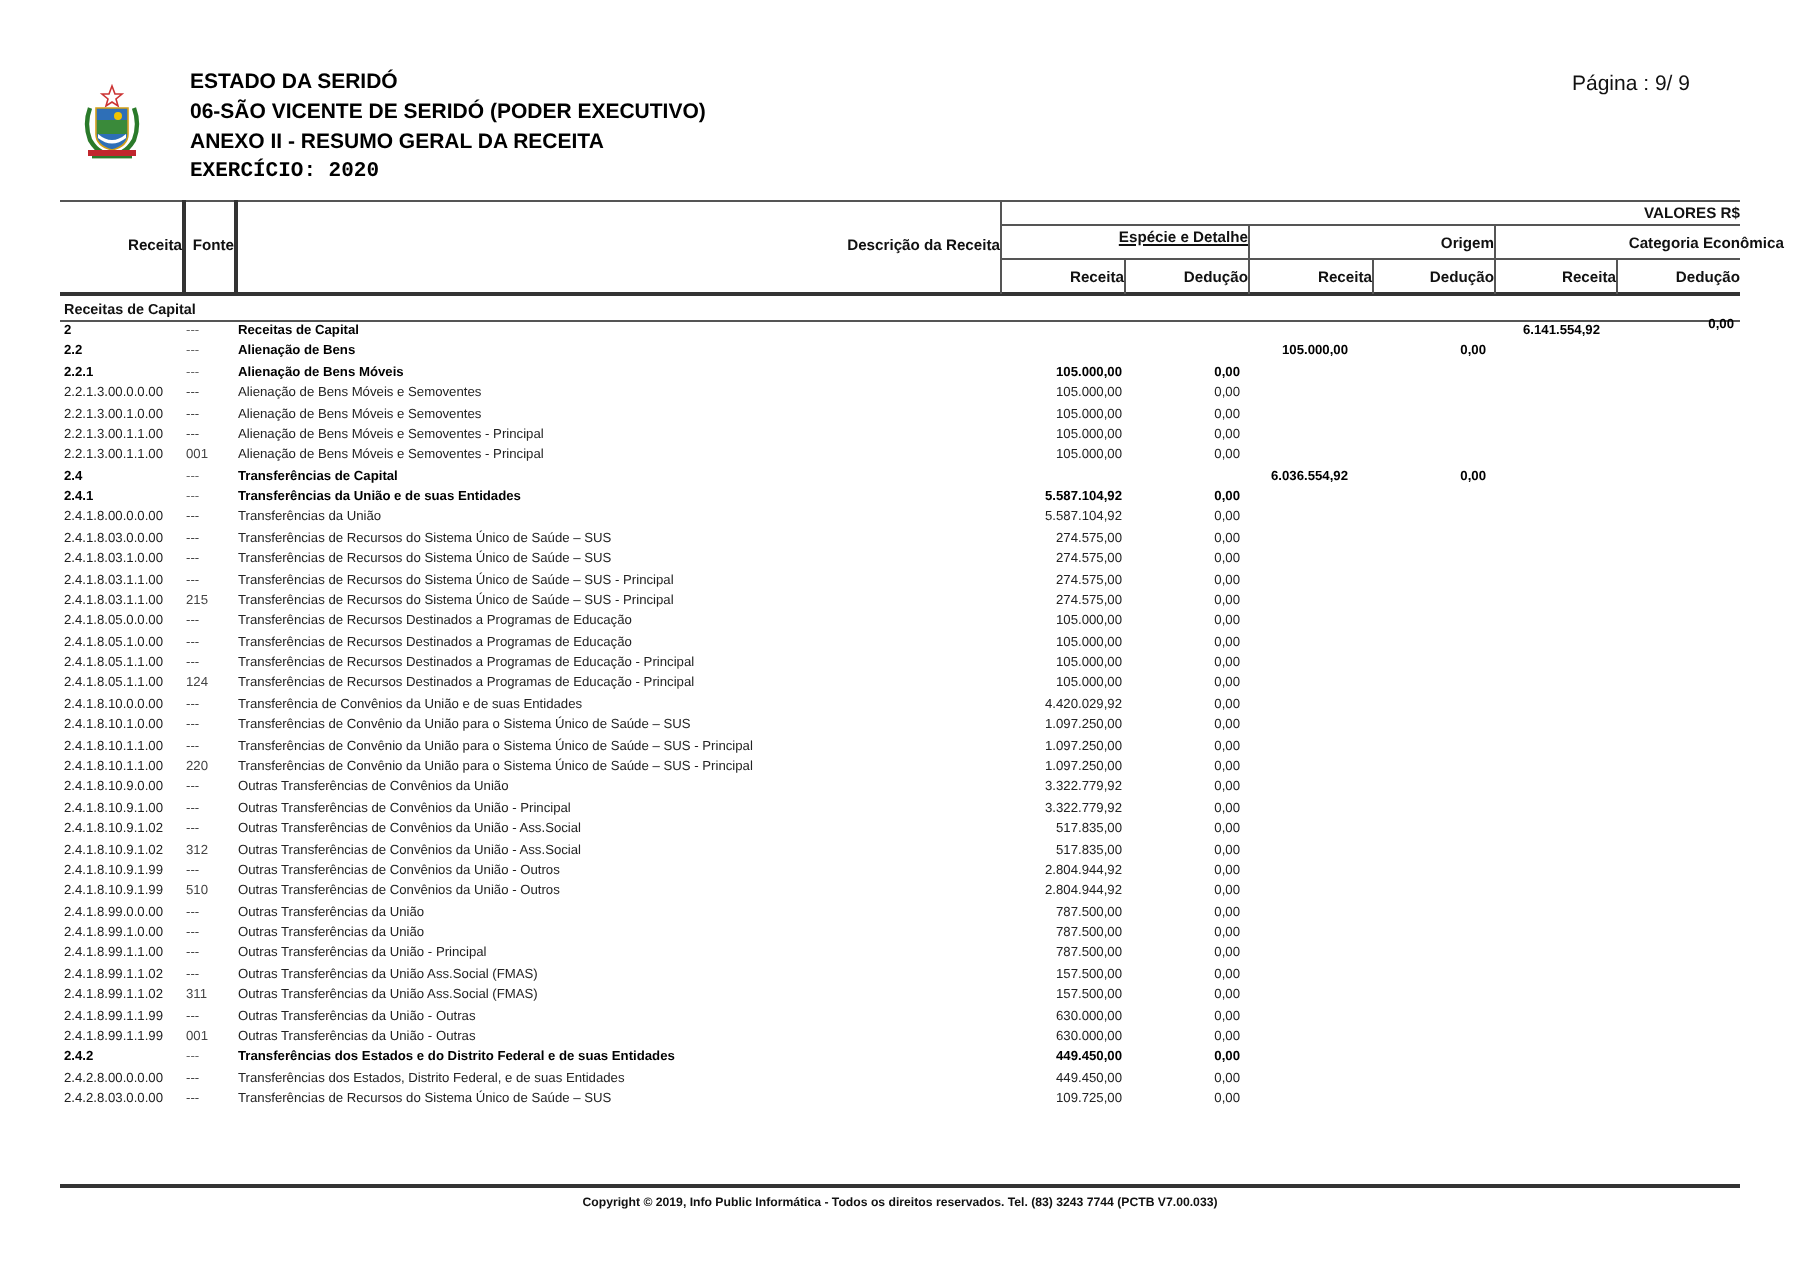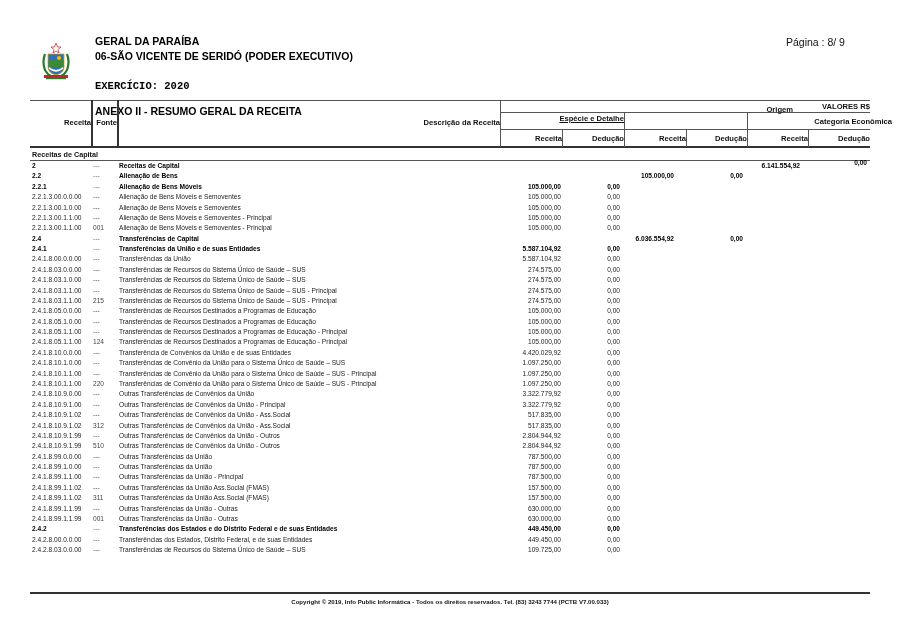--- a/index.html
+++ b/index.html
@@ -42,46 +42,46 @@
     <path d="M7,12 Q4,20 7,28 Q10,33 13,34" stroke="#2a7a2a" stroke-width="2.2" fill="none"></path>
     <path d="M29,12 Q32,20 29,28 Q26,33 23,34" stroke="#2a7a2a" stroke-width="2.2" fill="none"></path>
     <path d="M10,12 H26 V25 Q26,31 18,33 Q10,31 10,25 Z" fill="#2e6fb7" stroke="#d4a017" stroke-width="0.8"></path>
     <rect x="10.5" y="18" width="15" height="7" fill="#3a8a3a"></rect>
     <circle cx="21" cy="16" r="2" fill="#f2c300"></circle>
     <path d="M11,25 Q18,31 25,25 V27 Q18,32.5 11,27 Z" fill="#fff"></path>
     <rect x="6" y="33" width="24" height="3" fill="#c0262d"></rect>
     <rect x="8" y="36" width="20" height="1.2" fill="#2a7a2a"></rect>
   </svg>
 </div>
-<div class="hdr-line" style="top:35px;">GERAL DA PARAÍBA</div>
+<div class="hdr-line" style="top:35px;">ESTADO DA SERIDÓ</div>
 <div class="hdr-line" style="top:50px;">06-SÃO VICENTE DE SERIDÓ (PODER EXECUTIVO)</div>
-<div class="hdr-line" style="top:65px;margin-top:40px;">ANEXO II - RESUMO GERAL DA RECEITA</div>
+<div class="hdr-line" style="top:65px;">ANEXO II - RESUMO GERAL DA RECEITA</div>
 <div class="hdr-line" style="top:80px;font-family:Liberation Mono, monospace;">EXERCÍCIO: 2020</div>
-<div class="page-num">Página : 8/ 9</div>
+<div class="page-num">Página : 9/ 9</div>
 
 <div>
   <div class="hline" style="left:30px; width:840px; top:100px;"></div>
   <div class="hline" style="left:500px; width:370px; top:112px;"></div>
   <div class="hline" style="left:500px; width:370px; top:129px;"></div>
   <div class="hline thick" style="left:30px; width:840px; top:146px;"></div>
   <div class="vline thick" style="left:91px; top:100px; height:47px;"></div>
   <div class="vline thick" style="left:117px; top:100px; height:47px;"></div>
   <div class="vline" style="left:500px; top:100px; height:47px;"></div>
   <div class="vline" style="left:562px; top:129px; height:18px;"></div>
   <div class="vline" style="left:624px; top:112px; height:35px;"></div>
   <div class="vline" style="left:686px; top:129px; height:18px;"></div>
   <div class="vline" style="left:747px; top:112px; height:35px;"></div>
   <div class="vline" style="left:808px; top:129px; height:18px;"></div>
 
   <div class="th" style="left:30px; width:61px; top:118px;">Receita</div>
   <div class="th" style="left:92px; width:25px; top:118px;">Fonte</div>
   <div class="th" style="left:118px; width:382px; top:118px;">Descrição da Receita</div>
   <div class="th" style="left:500px; width:370px; top:102px;">VALORES R$</div>
   <div class="th" style="left:500px; width:124px; top:114px;text-decoration:underline;">Espécie e Detalhe</div>
-  <div class="th" style="left:624px; width:123px; top:105px;padding-left:46px;">Origem</div>
+  <div class="th" style="left:624px; width:123px; top:117px;">Origem</div>
   <div class="th" style="left:769px; width:123px; top:117px;">Categoria Econômica</div>
   <div class="th" style="left:500px; width:62px; top:134px;">Receita</div>
   <div class="th" style="left:562px; width:62px; top:134px;">Dedução</div>
   <div class="th" style="left:624px; width:62px; top:134px;">Receita</div>
   <div class="th" style="left:686px; width:61px; top:134px;">Dedução</div>
   <div class="th" style="left:747px; width:61px; top:134px;">Receita</div>
   <div class="th" style="left:808px; width:62px; top:134px;">Dedução</div>
 </div>
 
 <div class="section-title">Receitas de Capital</div>

